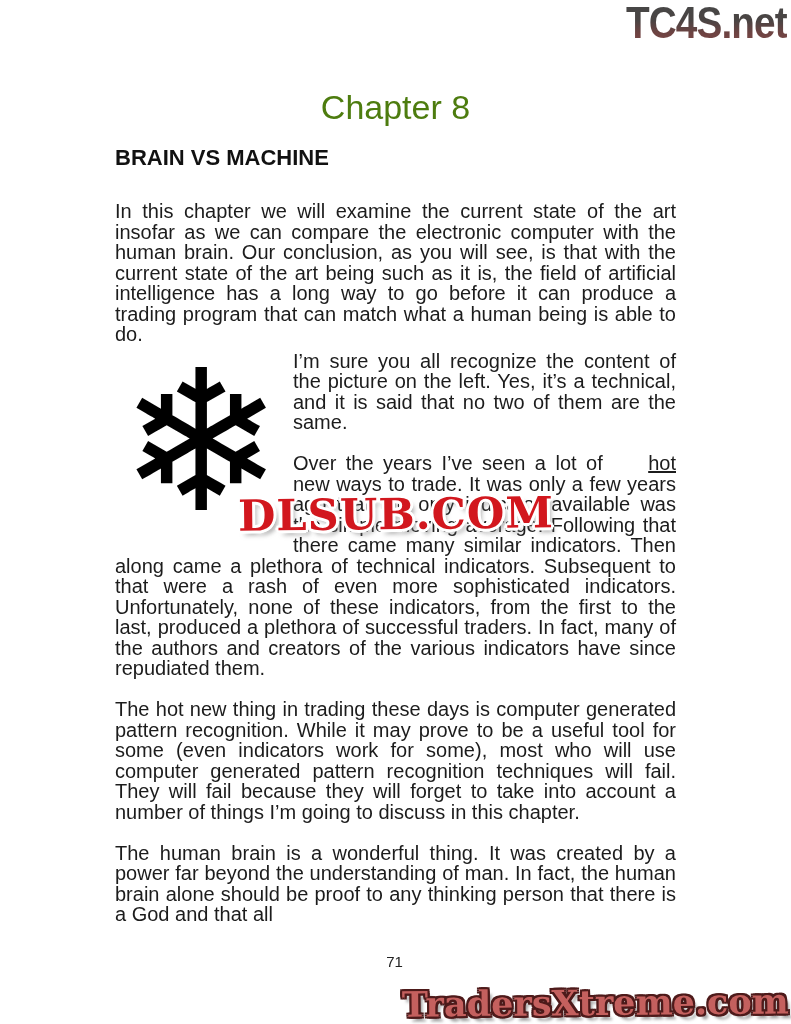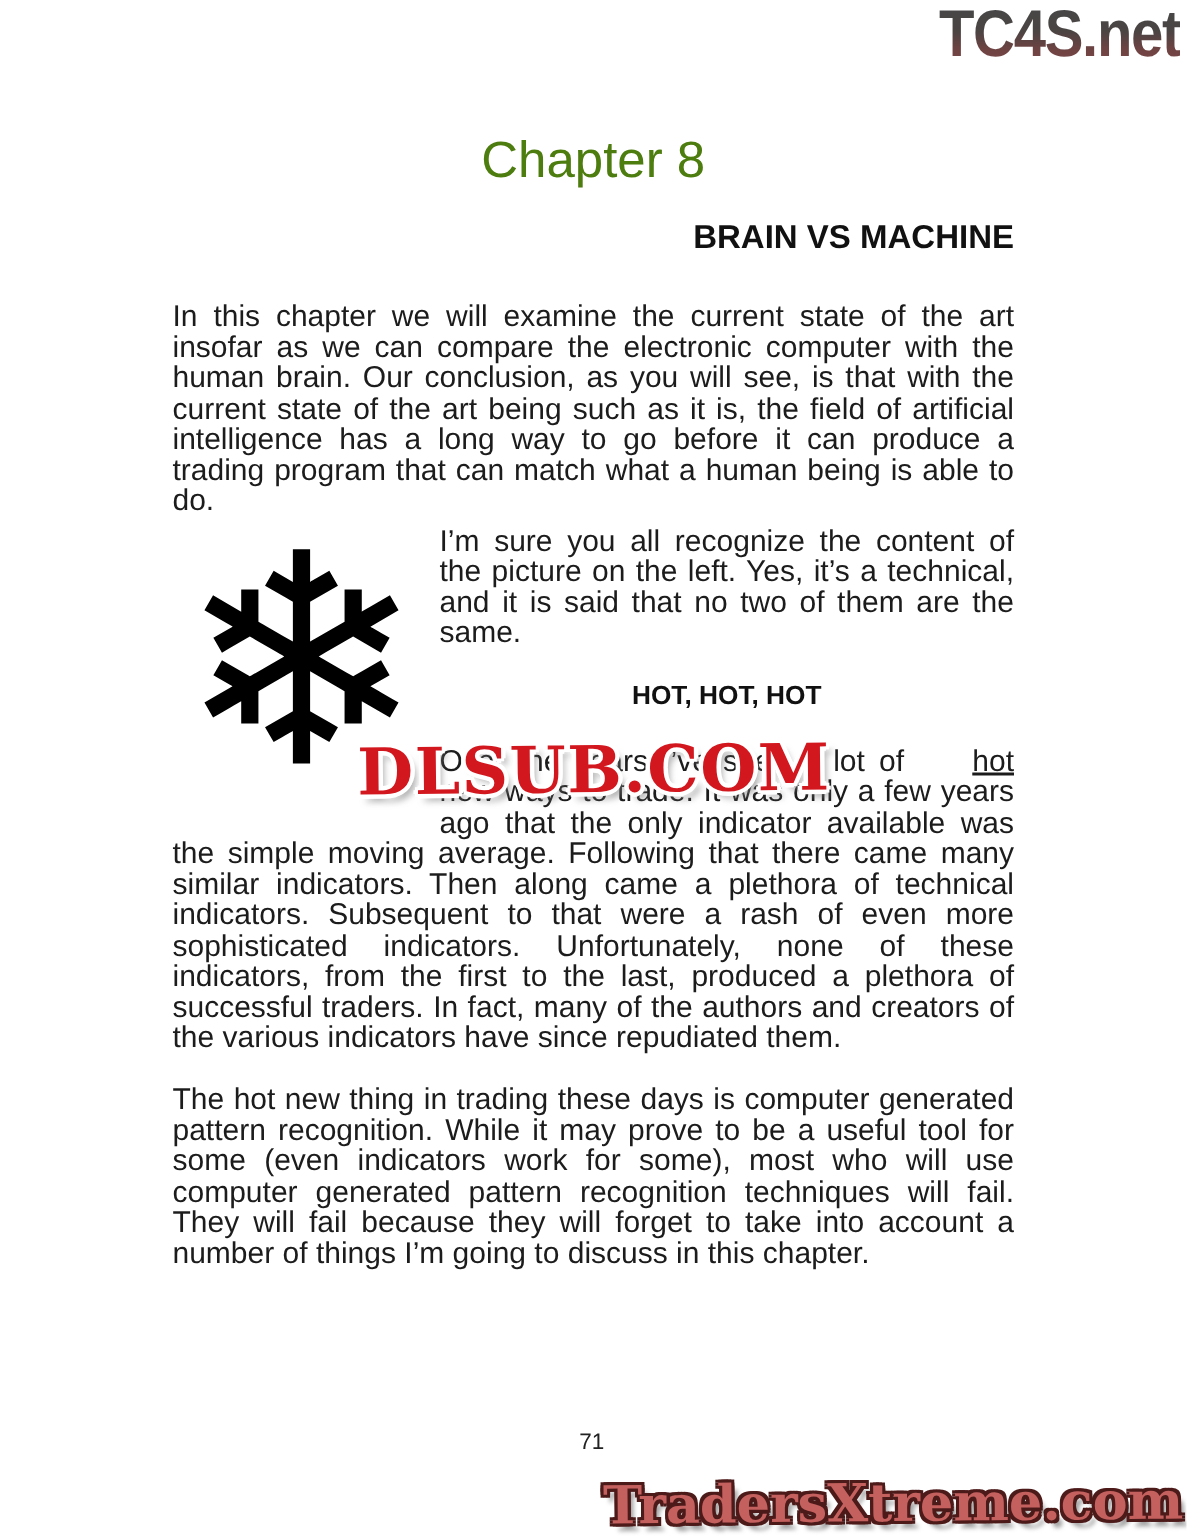--- a/index.html
+++ b/index.html
@@ -26,21 +26,21 @@
 
   
   .content {
     position: absolute; left: 115px; width: 561px; top: 88px;
   }
   .chapter-title {
     text-align: center; font-size: 34px; font-weight: 400;
     margin: 0 0 18px 0; color: #4d7c0f;
   }
   .chapter-subtitle {
-    text-align: right; font-size: 22px; font-weight: 700;
+    text-align: left; font-size: 22px; font-weight: 700;
     margin: 0 0 30px 0; color: #111;
   }
   p.body-text {
     font-size: 20px; line-height: 20.5px; text-align: justify;
     margin: 0 0 20.5px 0;
   }
   p.tight { margin-bottom: 6px; }
   .inline-underline { text-decoration: underline; margin-left: 36px; }
   .inline-italic { }
 
@@ -112,27 +112,27 @@
     <h2 class="chapter-subtitle">BRAIN VS MACHINE</h2>
 
     <p class="body-text tight">In this chapter we will examine the current state of the art insofar as we can compare the electronic computer with the human brain.  Our conclusion, as you will see, is that with the current state of the art being such as it is, the field of artificial intelligence has a long way to go before it can produce a trading program that can match what a human being is able to do.</p>
 
     <div class="snowflake-float">
       <span>❄</span>
     </div>
 
     <p class="body-text">I’m sure you all recognize the content of the picture on the left. Yes, it’s a technical, and it is said that no two of them are the same.</p>
 
-    <h3 class="section-heading">HOT, HOT, HOT</h3>
 
     <p class="body-text"><span>Over the years I’ve seen a lot of </span><span class="inline-underline">hot</span><span> new ways to trade.  It was only a few years ago that the only indicator available was the simple moving average.  Following that there came many similar indicators. Then along came a plethora of technical indicators. Subsequent to that were a rash of even more sophisticated indicators. Unfortunately, none of these indicators, from the first to the last, produced a plethora of successful traders.  In fact, many of the authors and creators of the various indicators have since repudiated them.</span></p>
 
     <p class="body-text"><span>The hot new thing in trading these days is computer generated pattern recognition.  While it may prove to be a useful tool for some (even indicators work for </span><span class="inline-italic">some</span><span>), most who will use computer generated pattern recognition techniques will fail. They will fail because they will forget to take into account a number of things I’m going to discuss in this chapter.</span></p>
 
 
+    <p class="body-text"><span>The human brain is a wonderful thing.  It was created by a power far beyond the understanding of man.  In fact, the human brain alone should be proof to any thinking person that there is a God and that </span><span class="inline-italic">all</span></p>
 
   </div>
 
   <div class="watermark">
     <span>DLSUB.COM</span>
   </div>
 
   <div class="page-number">71</div>
 
   <div class="footer-logo">TradersXtreme.com</div>

